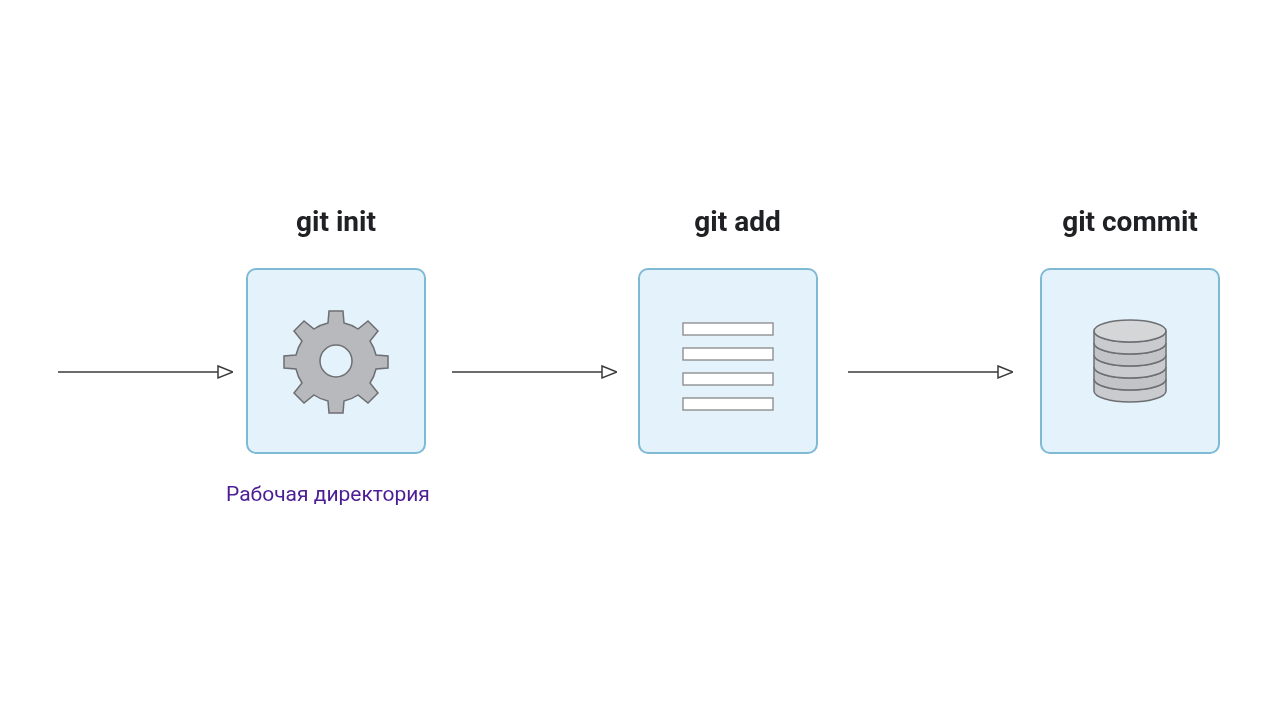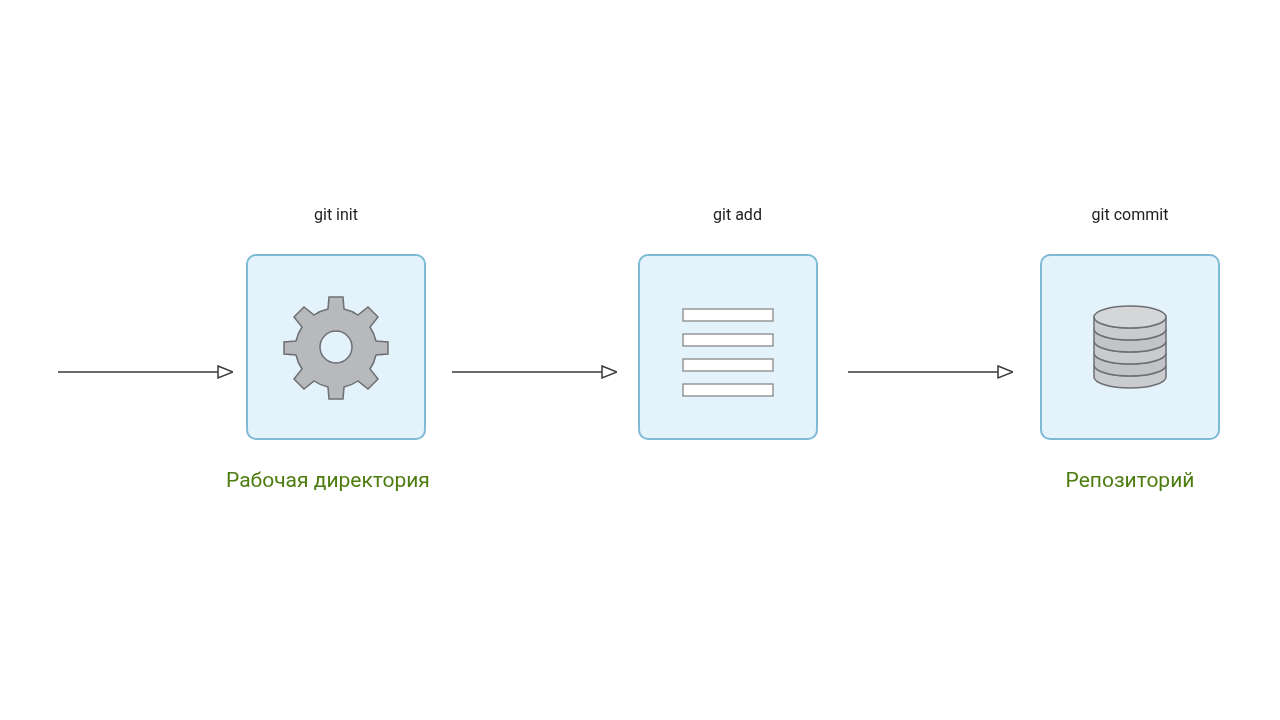--- a/index.html
+++ b/index.html
@@ -15,39 +15,39 @@
     position: absolute;
     top: 0; left: 0;
     width: 1280px;
     height: 720px;
   }
   .stage {
     position: absolute;
     text-align: center;
   }
   .cmd-label {
-    font-size: 16px;
+    font-size: 28px;
     color: #202124;
-    font-weight: 400;
+    font-weight: 700;
     margin-bottom: 30px;
     white-space: nowrap;
   }
   .card {
     width: 180px;
     height: 186px;
     background: #e3f2fb;
     border: 2px solid #7eb9d6;
     border-radius: 10px;
     display: flex;
     align-items: center;
     justify-content: center;
   }
   .below-label {
     font-size: 21px;
-    color: #4d7c0f;
+    color: #4c1d95;
     margin-top: 28px;
     white-space: nowrap;
   }
   .arrow {
     position: absolute;
   }
 </style>
 </head>
 <body>
 
@@ -111,16 +111,15 @@
           <path d="M24 90 A36 11 0 0 0 96 90 L96 78 A36 11 0 0 1 24 78 Z" fill="#c9cbce"></path>
           <path d="M24 78 A36 11 0 0 0 96 78 L96 66 A36 11 0 0 1 24 66 Z" fill="#c2c4c7"></path>
           <path d="M24 66 A36 11 0 0 0 96 66 L96 54 A36 11 0 0 1 24 54 Z" fill="#c9cbce"></path>
           <path d="M24 54 A36 11 0 0 0 96 54 L96 42 A36 11 0 0 1 24 42 Z" fill="#c2c4c7"></path>
           <path d="M24 42 A36 11 0 0 0 96 42 L96 30 A36 11 0 0 1 24 30 Z" fill="#c9cbce"></path>
 
           <ellipse cx="60" cy="30" rx="36" ry="11" fill="#d4d6d8"></ellipse>
         </g>
       </svg>
     </div>
-    <div class="below-label">Репозиторий</div>
   </div>
 
 </div>
 
 </body></html>

